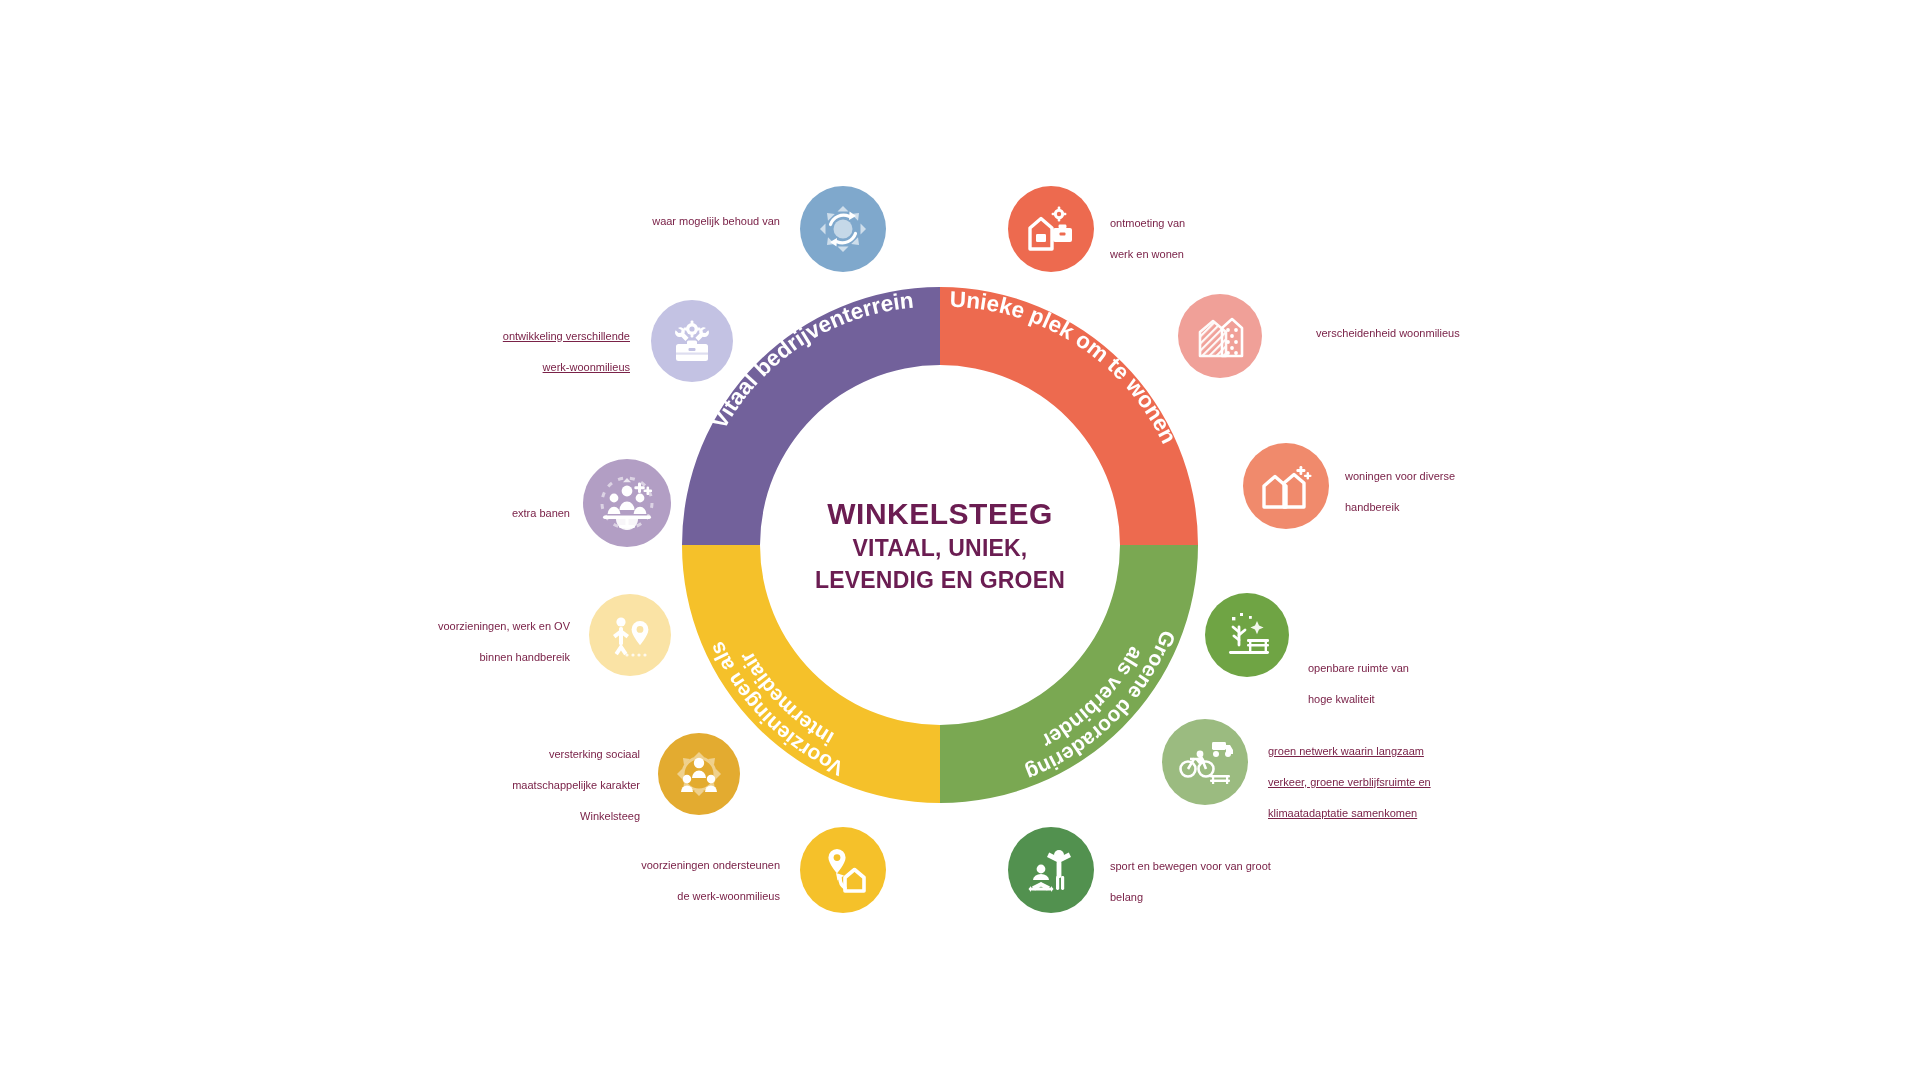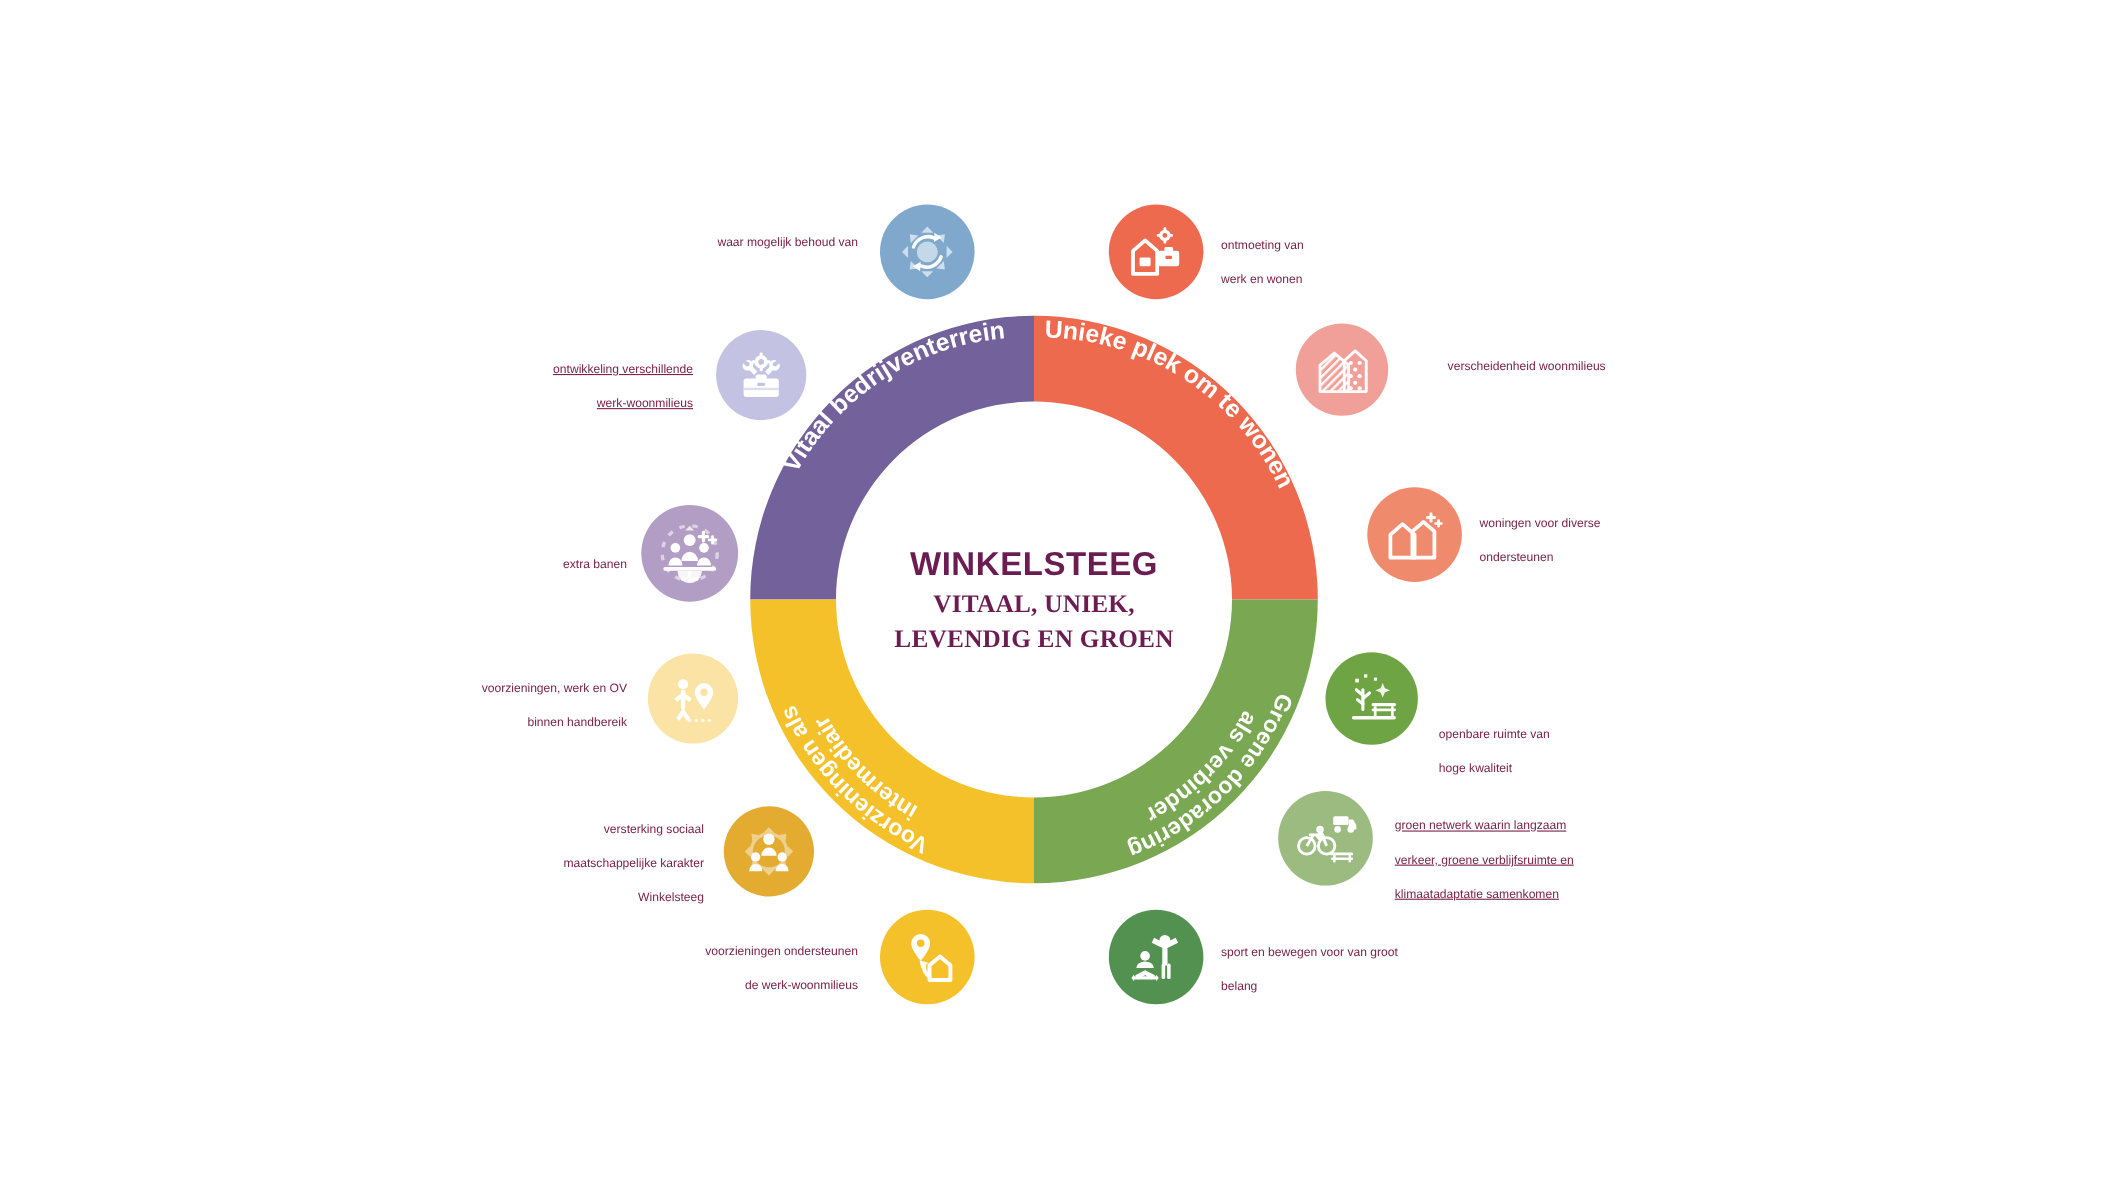--- a/index.html
+++ b/index.html
@@ -19,21 +19,21 @@
     position:absolute;left:660px;top:265px;width:560px;height:560px;
     display:flex;flex-direction:column;align-items:center;justify-content:center;
     text-align:center;pointer-events:none;
   }
   .center-title{
     font-size:30px;font-weight:bold;color:#6b1d52;letter-spacing:.5px;
     line-height:1.18;
   }
   .center-sub{
     font-size:23px;font-weight:bold;color:#6b1d52;letter-spacing:.2px;
-    line-height:1.2;margin-top:4px;font-family:Liberation Serif, serif;
+    line-height:1.2;margin-top:4px;
   }
 
   
   .node{position:absolute;width:0;height:0;}
   .bubble{
     position:absolute;border-radius:50%;
     display:flex;align-items:center;justify-content:center;
   }
   .bubble svg{display:block;}
 
@@ -333,21 +333,21 @@
         <g fill="#ffffff">
           <rect x="41.5" y="8" width="2.8" height="9" rx="1.2"></rect>
           <rect x="38.4" y="11.1" width="9" height="2.8" rx="1.2"></rect>
           <rect x="48.6" y="14" width="2.4" height="7.6" rx="1.1"></rect>
           <rect x="45.9" y="16.7" width="7.6" height="2.4" rx="1.1"></rect>
         </g>
       </svg>
     </div>
     <div class="node-label lbl-right" style="left:1345px;top:453px;width:300px;">
       <div>woningen voor diverse</div>
-      <div>ondersteunen</div>
+      <div>handbereik</div>
     </div>
   </div>
 
   <div class="node">
     <div class="bubble" style="left:1205px;top:593px;width:84px;height:84px;background:#6fa444;">
       <svg width="56" height="56" viewBox="0 0 56 56">
         <g fill="#ffffff">
           <rect x="13" y="10" width="3.4" height="3.4"></rect>
           <rect x="21" y="6" width="3" height="3"></rect>
           <rect x="30" y="9" width="2.8" height="2.8"></rect>

